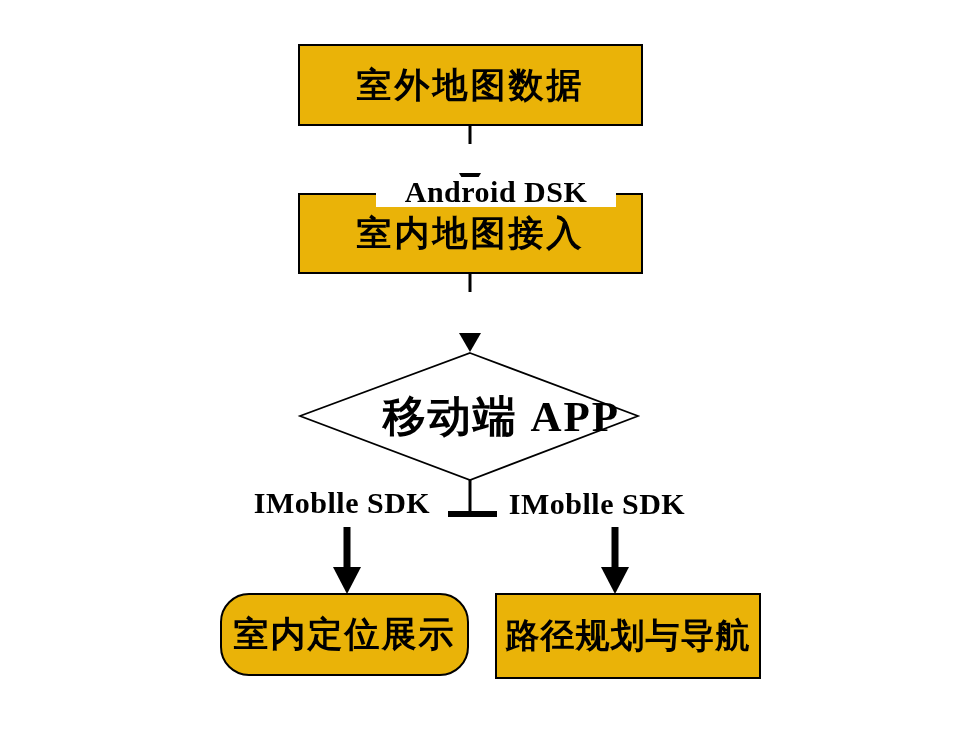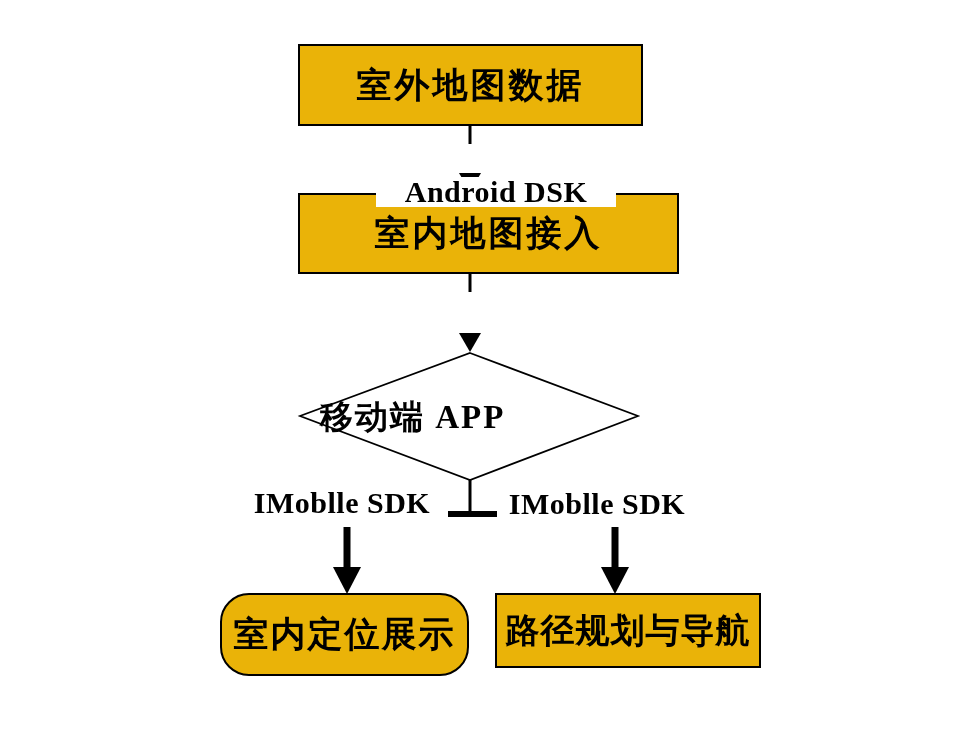--- a/index.html
+++ b/index.html
@@ -28,22 +28,22 @@
     font-size: 35px;
     font-weight: bold;
     letter-spacing: 3px;
     white-space: nowrap;
     font-family: Liberation Mono, monospace;
   }
   .diamond-label {
     position: absolute;
     display: flex;
     align-items: center;
-    justify-content: flex-start;
-    font-size: 33px;
+    justify-content: flex-end;
+    font-size: 43px;
     font-weight: bold;
     letter-spacing: 2px;
     white-space: nowrap;
   }
   .edge-label {
     position: absolute;
     display: flex;
     align-items: center;
     justify-content: center;
     font-size: 30px;
@@ -85,33 +85,33 @@
     <g>
       <line x1="615" y1="527" x2="615" y2="570" stroke="#000" stroke-width="7"></line>
       <polygon points="601,567 629,567 615,594" fill="#000"></polygon>
     </g>
   </svg>
 
   <div class="node-rect" style="left:298px; top:44px; width:345px; height:82px;">
     <span>室外地图数据</span>
   </div>
 
-  <div class="node-rect" style="left:298px; top:193px; width:381px; height:81px;">
+  <div class="node-rect" style="left:298px; top:193px; width:345px; height:81px;">
     <span>室内地图接入</span>
   </div>
 
   <div class="diamond-label" style="left:320px; top:397px; width:300px; height:40px;">
     <span>移动端 APP</span>
   </div>
 
   <div class="node-rect" style="left:220px; top:593px; width:249px; height:83px; letter-spacing:2px;border-radius:29px;">
     <span>室内定位展示</span>
   </div>
 
-  <div class="node-rect" style="left:495px; top:593px; width:266px; height:75px; font-size:34px; letter-spacing:1px;">
+  <div class="node-rect" style="left:495px; top:593px; width:266px; height:86px; font-size:34px; letter-spacing:1px;">
     <span>路径规划与导航</span>
   </div>
 
   <div class="edge-label" style="left:376px; top:153px; width:240px; height:30px;margin-top:24px;">
     <span>Android DSK</span>
   </div>
 
 
   <div class="edge-label" style="left:242px; top:488px; width:200px; height:30px;">
     <span>IMoblle SDK</span>

